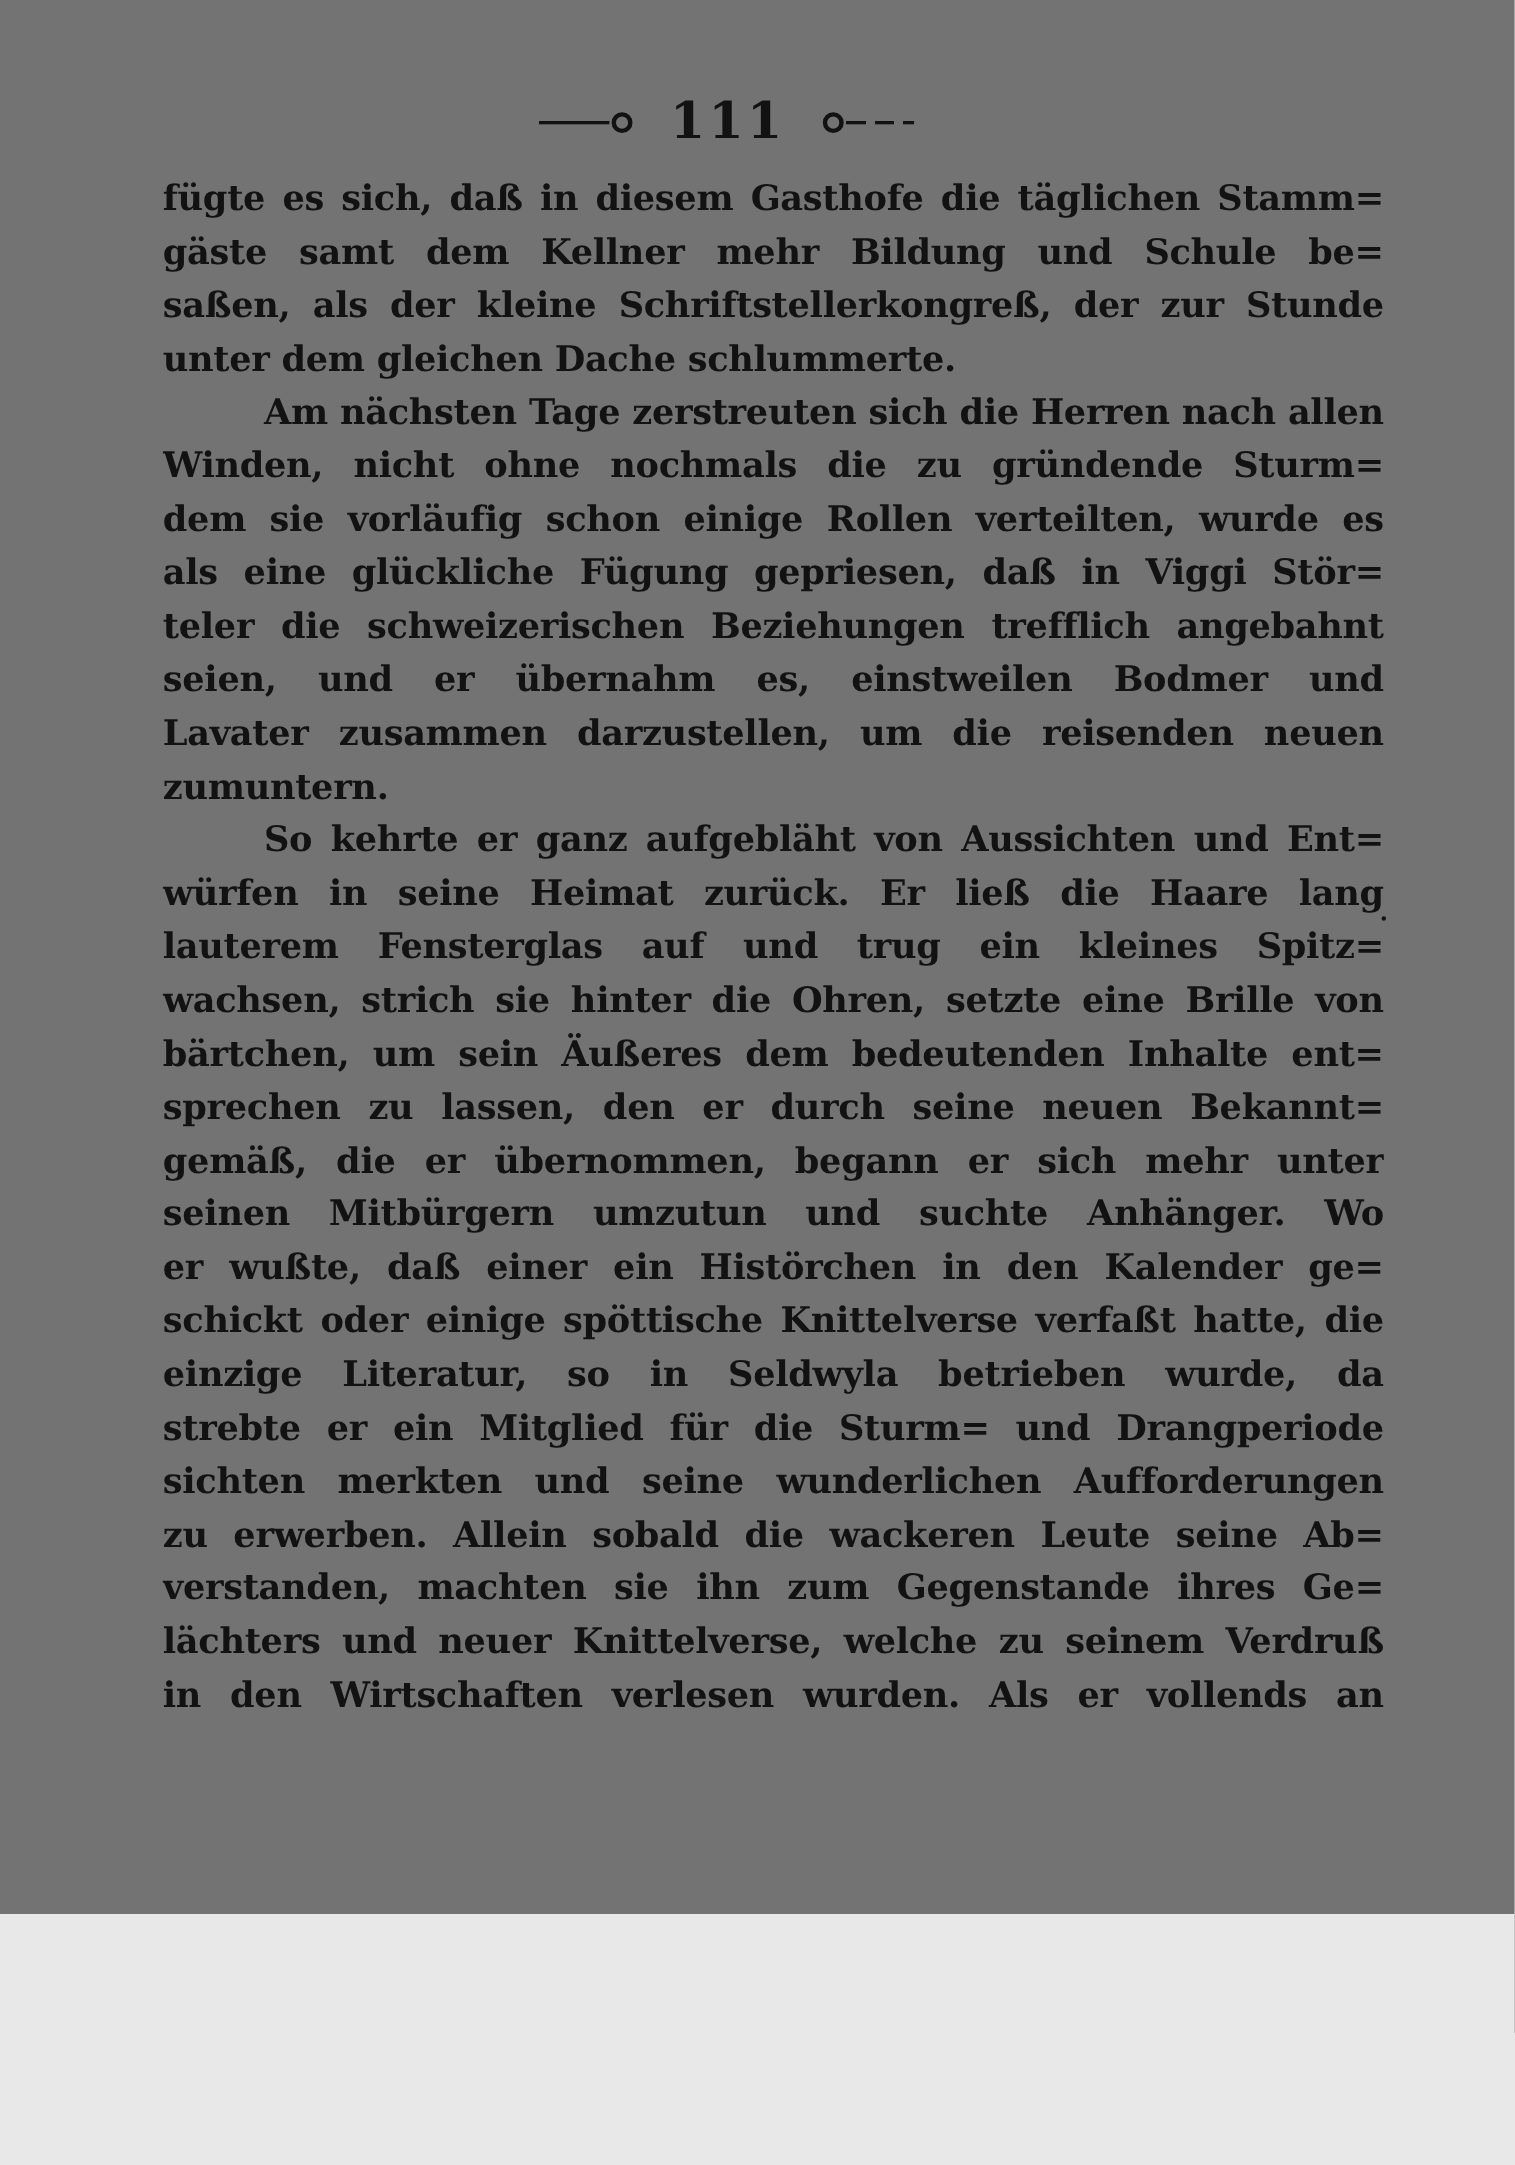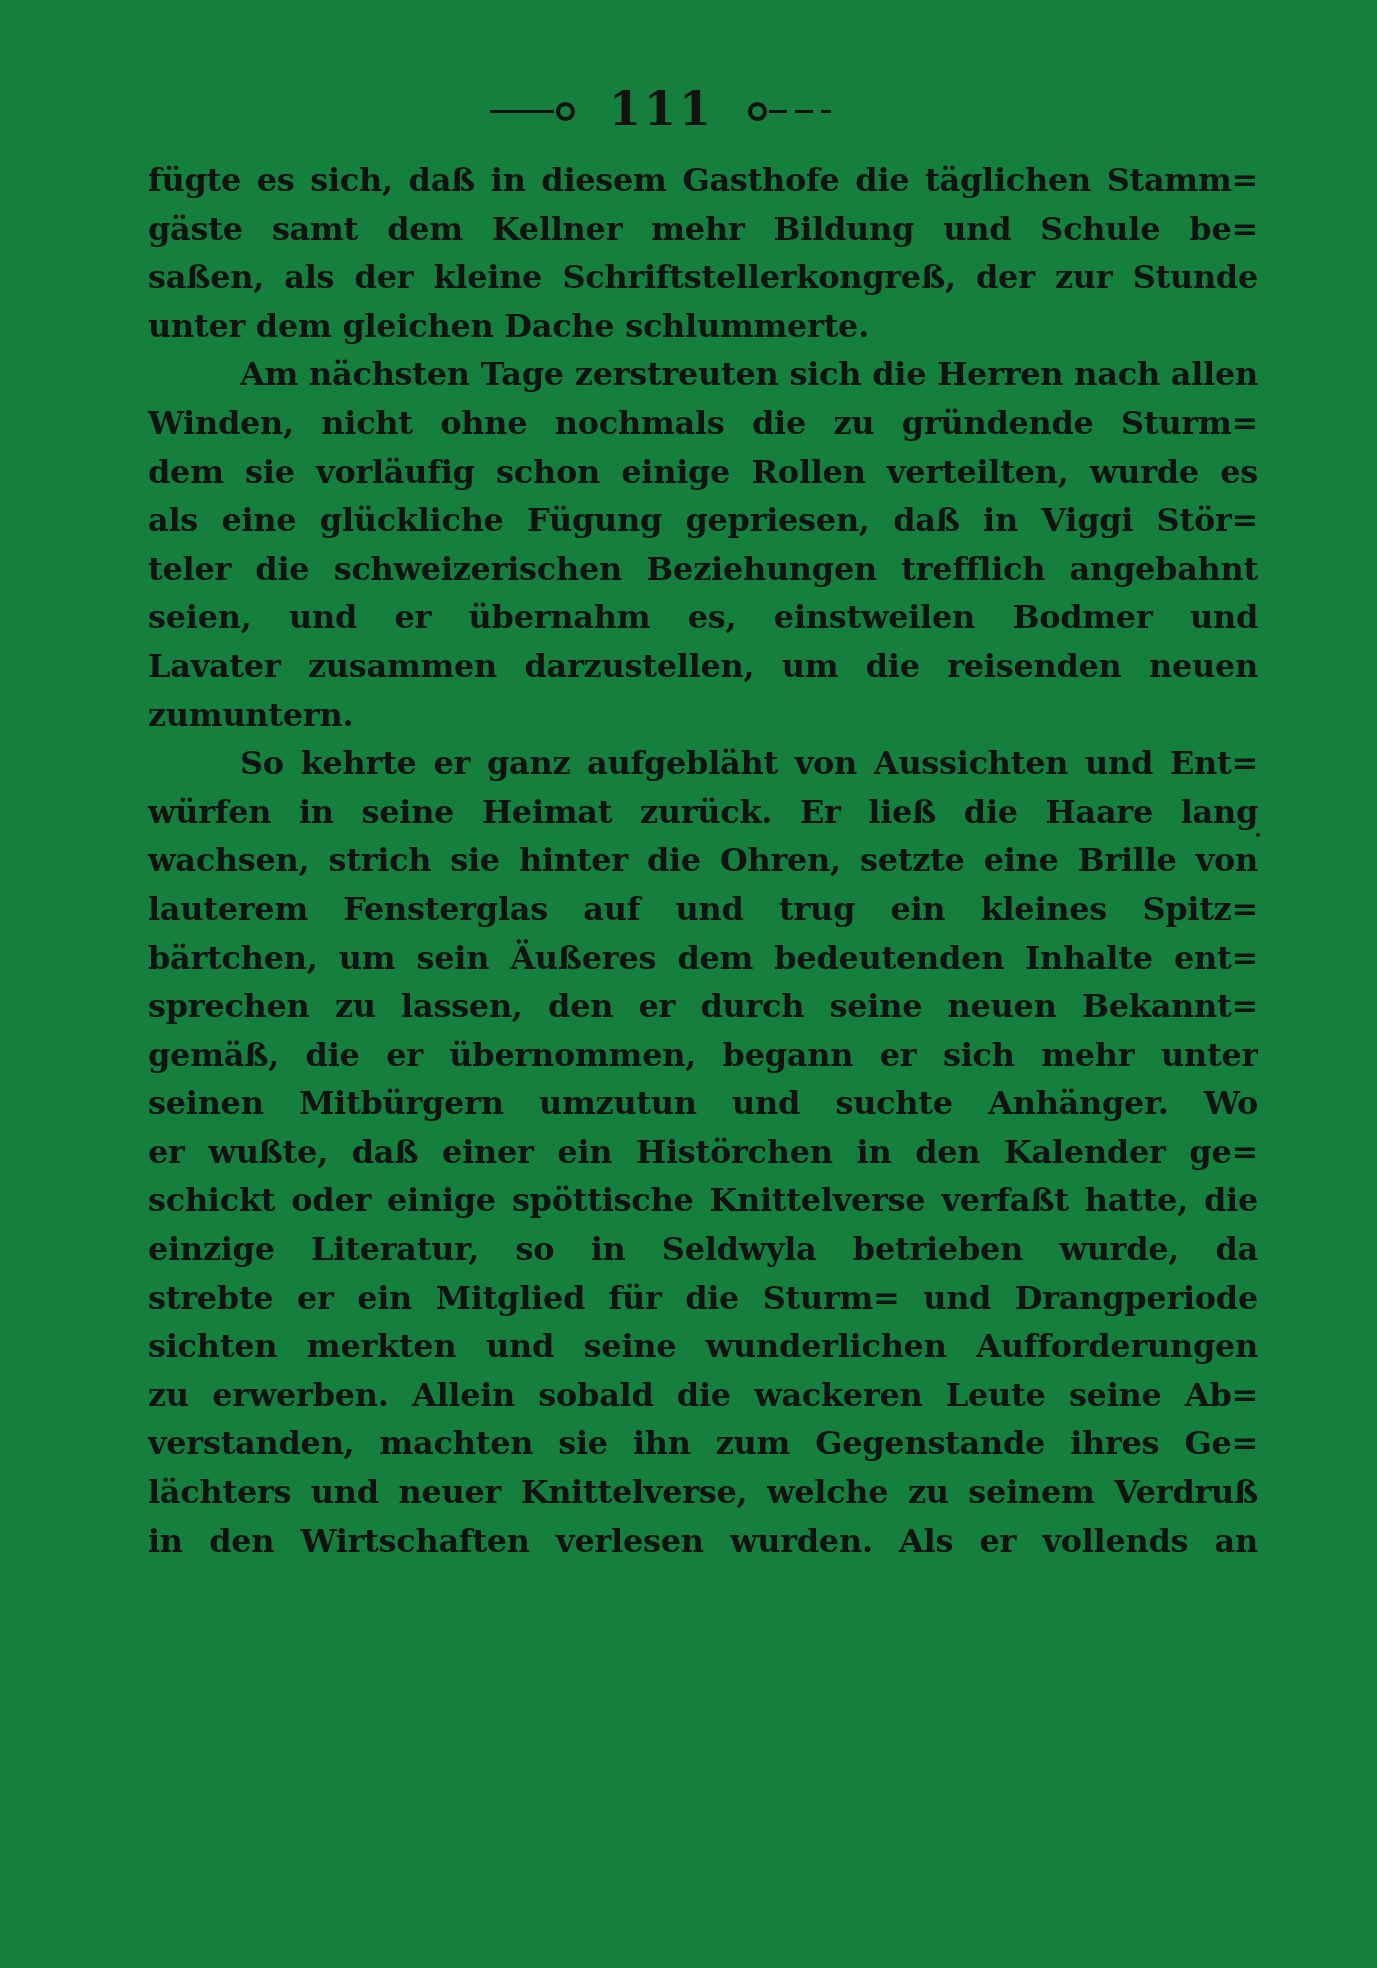--- a/index.html
+++ b/index.html
@@ -3,22 +3,22 @@
 <meta charset="utf-8">
 <style>
   html, body {
     margin: 0;
     padding: 0;
     background: #e8e8e8;
   }
   .sheet {
     position: relative;
     width: 1377px;
-    height: 1968px;
-    background: #15803d;
+    height: 1740px;
+    background: #737373;
     color: #121212;
     font-family: "DejaVu Serif", serif;
     overflow: hidden;
   }
 
   
   .running-head {
     position: absolute;
     top: 86px;
     left: 0;
@@ -107,22 +107,22 @@
     <div class="line indent">Am nächsten Tage zerstreuten sich die Herren nach allen</div>
     <div class="line">Winden, nicht ohne nochmals die zu gründende Sturm=</div>
     <div class="line">dem sie vorläufig schon einige Rollen verteilten, wurde es</div>
     <div class="line">als eine glückliche Fügung gepriesen, daß in Viggi Stör=</div>
     <div class="line">teler die schweizerischen Beziehungen trefflich angebahnt</div>
     <div class="line">seien, und er übernahm es, einstweilen Bodmer und</div>
     <div class="line">Lavater zusammen darzustellen, um die reisenden neuen</div>
     <div class="line para-end">zumuntern.</div>
     <div class="line indent">So kehrte er ganz aufgebläht von Aussichten und Ent=</div>
     <div class="line">würfen in seine Heimat zurück.  Er ließ die Haare lang</div>
+    <div class="line">lauterem Fensterglas auf und trug ein kleines Spitz=</div>
     <div class="line">wachsen, strich sie hinter die Ohren, setzte eine Brille von</div>
-    <div class="line">lauterem Fensterglas auf und trug ein kleines Spitz=</div>
     <div class="line">bärtchen, um sein Äußeres dem bedeutenden Inhalte ent=</div>
     <div class="line">sprechen zu lassen, den er durch seine neuen Bekannt=</div>
     <div class="line">gemäß, die er übernommen, begann er sich mehr unter</div>
     <div class="line">seinen Mitbürgern umzutun und suchte Anhänger.  Wo</div>
     <div class="line">er wußte, daß einer ein Histörchen in den Kalender ge=</div>
     <div class="line">schickt oder einige spöttische Knittelverse verfaßt hatte, die</div>
     <div class="line">einzige Literatur, so in Seldwyla betrieben wurde, da</div>
     <div class="line">strebte er ein Mitglied für die Sturm= und Drangperiode</div>
     <div class="line">sichten merkten und seine wunderlichen Aufforderungen</div>
     <div class="line">zu erwerben.  Allein sobald die wackeren Leute seine Ab=</div>

